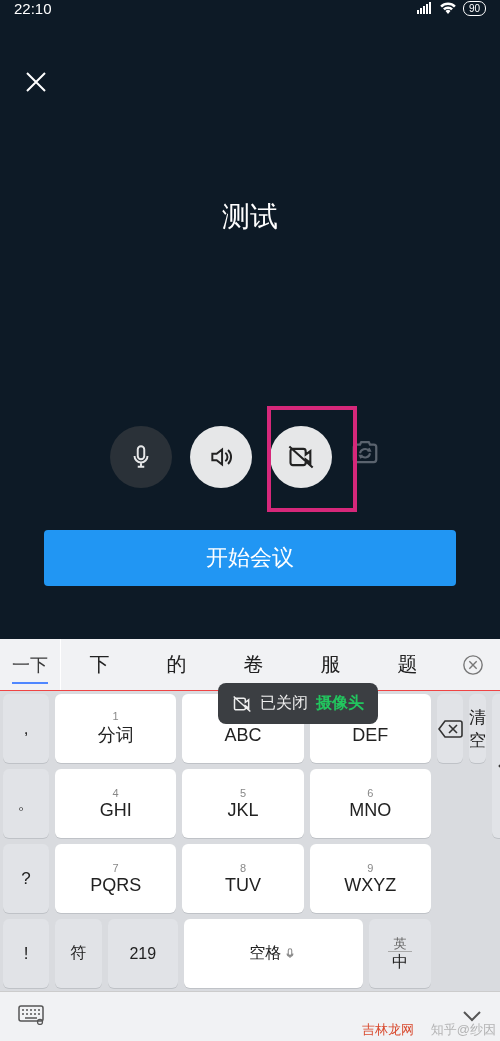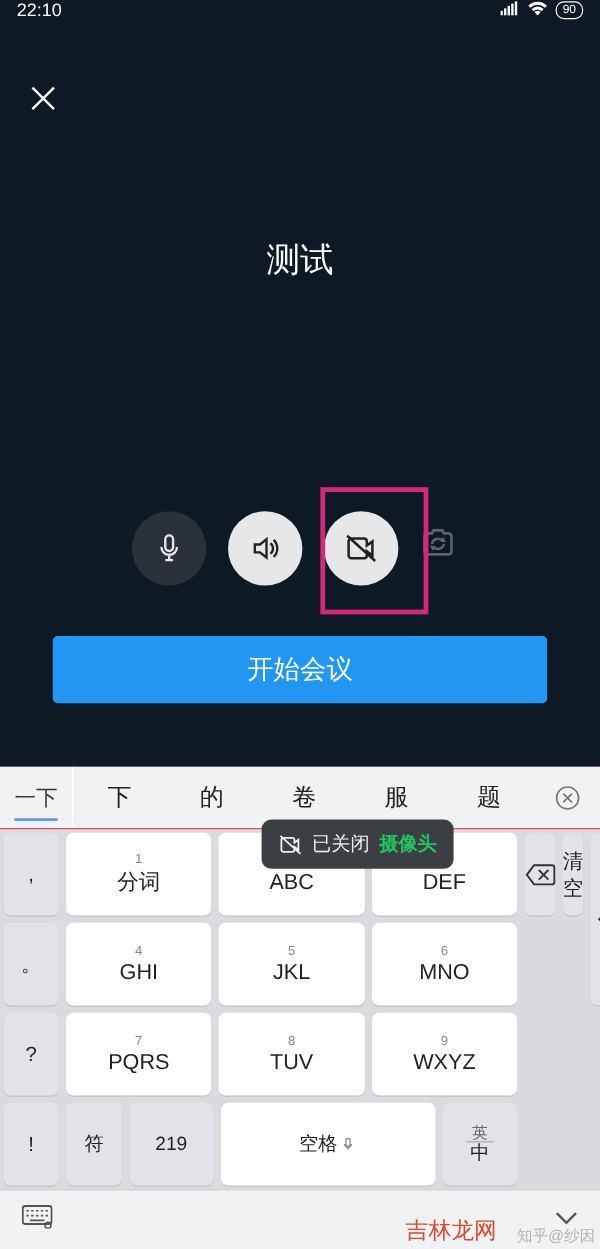--- a/index.html
+++ b/index.html
@@ -188,21 +188,21 @@
       right: 4px;
       color: #999;
       font-size: 13px;
       opacity: .7;
     }
     .watermark-left-text {
       position: absolute;
       bottom: 2px;
       right: 86px;
       color: #d94b2f;
-      font-size: 19px;
+      font-size: 13px;
       font-weight: 500;
       text-align: center;
     }
   </style>
 </head>
 <body>
 
 <div class="status-bar">
   <span>22:10</span>
   <div class="status-right">

